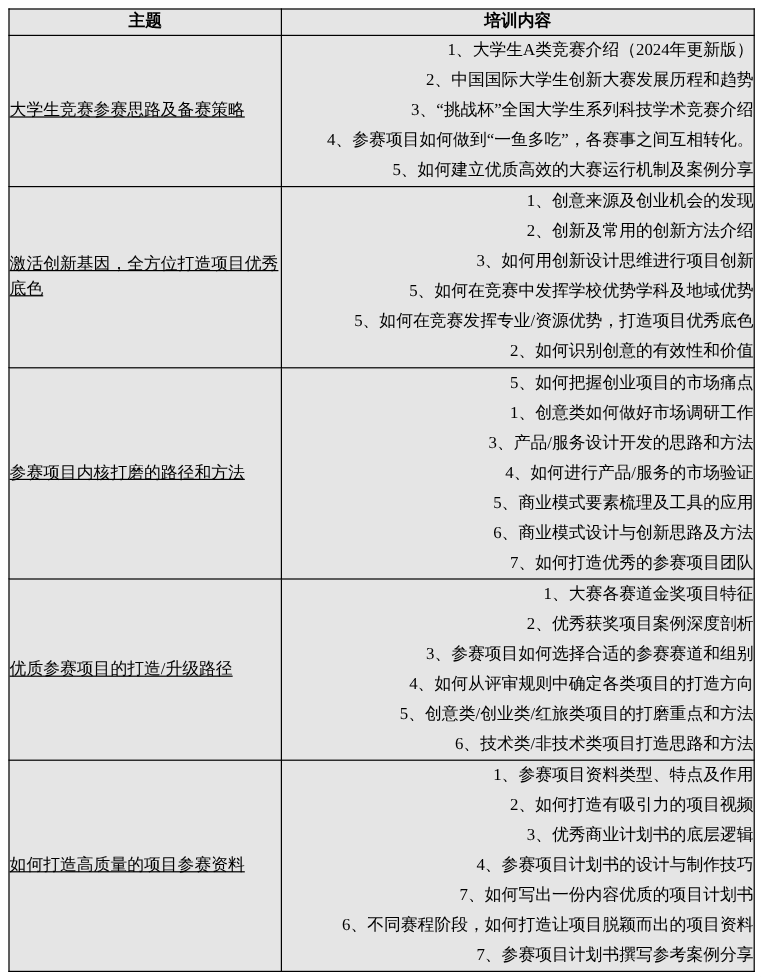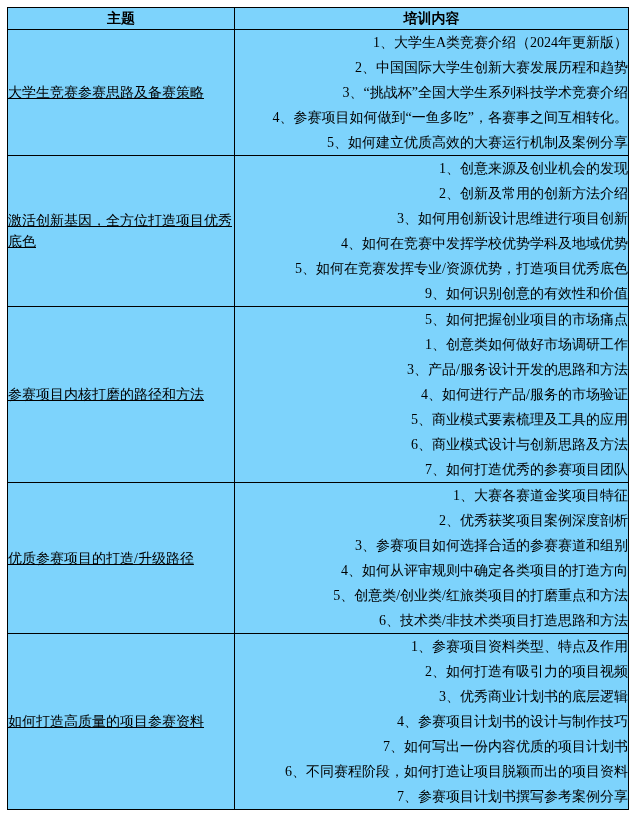--- a/index.html
+++ b/index.html
@@ -14,21 +14,21 @@
     box-sizing: border-box;
     overflow: hidden;
     font-family: "Liberation Serif", serif;
     color: #000000;
   }
   table.training-table {
     border-collapse: collapse;
     table-layout: fixed;
     width: 621px;
     margin: 7px 0 0 7px;
-    background: #7dd3fc;
+    background: #e5e5e5;
   }
   table.training-table col.col-topic   { width: 227px; }
   table.training-table col.col-content { width: 394px; }
   table.training-table th,
   table.training-table td {
     border: 1px solid #000000;
     box-sizing: border-box;
     padding: 0;
     font-size: 14px;
     color: #000000;
@@ -82,23 +82,23 @@
             <div class="content-item">4、参赛项目如何做到“一鱼多吃”，各赛事之间互相转化。</div>
             <div class="content-item">5、如何建立优质高效的大赛运行机制及案例分享</div>
           </td>
         </tr>
         <tr>
           <td class="topic-cell">激活创新基因，全方位打造项目优秀底色</td>
           <td class="content-cell">
             <div class="content-item">1、创意来源及创业机会的发现</div>
             <div class="content-item">2、创新及常用的创新方法介绍</div>
             <div class="content-item">3、如何用创新设计思维进行项目创新</div>
-            <div class="content-item">4、如何在竞赛中发挥学校优势学科及地域优势</div>
+            <div class="content-item">5、如何在竞赛中发挥学校优势学科及地域优势</div>
             <div class="content-item">5、如何在竞赛发挥专业/资源优势，打造项目优秀底色</div>
-            <div class="content-item">9、如何识别创意的有效性和价值</div>
+            <div class="content-item">2、如何识别创意的有效性和价值</div>
           </td>
         </tr>
         <tr>
           <td class="topic-cell">参赛项目内核打磨的路径和方法</td>
           <td class="content-cell">
             <div class="content-item">5、如何把握创业项目的市场痛点</div>
             <div class="content-item">1、创意类如何做好市场调研工作</div>
             <div class="content-item">3、产品/服务设计开发的思路和方法</div>
             <div class="content-item">4、如何进行产品/服务的市场验证</div>
             <div class="content-item">5、商业模式要素梳理及工具的应用</div>

